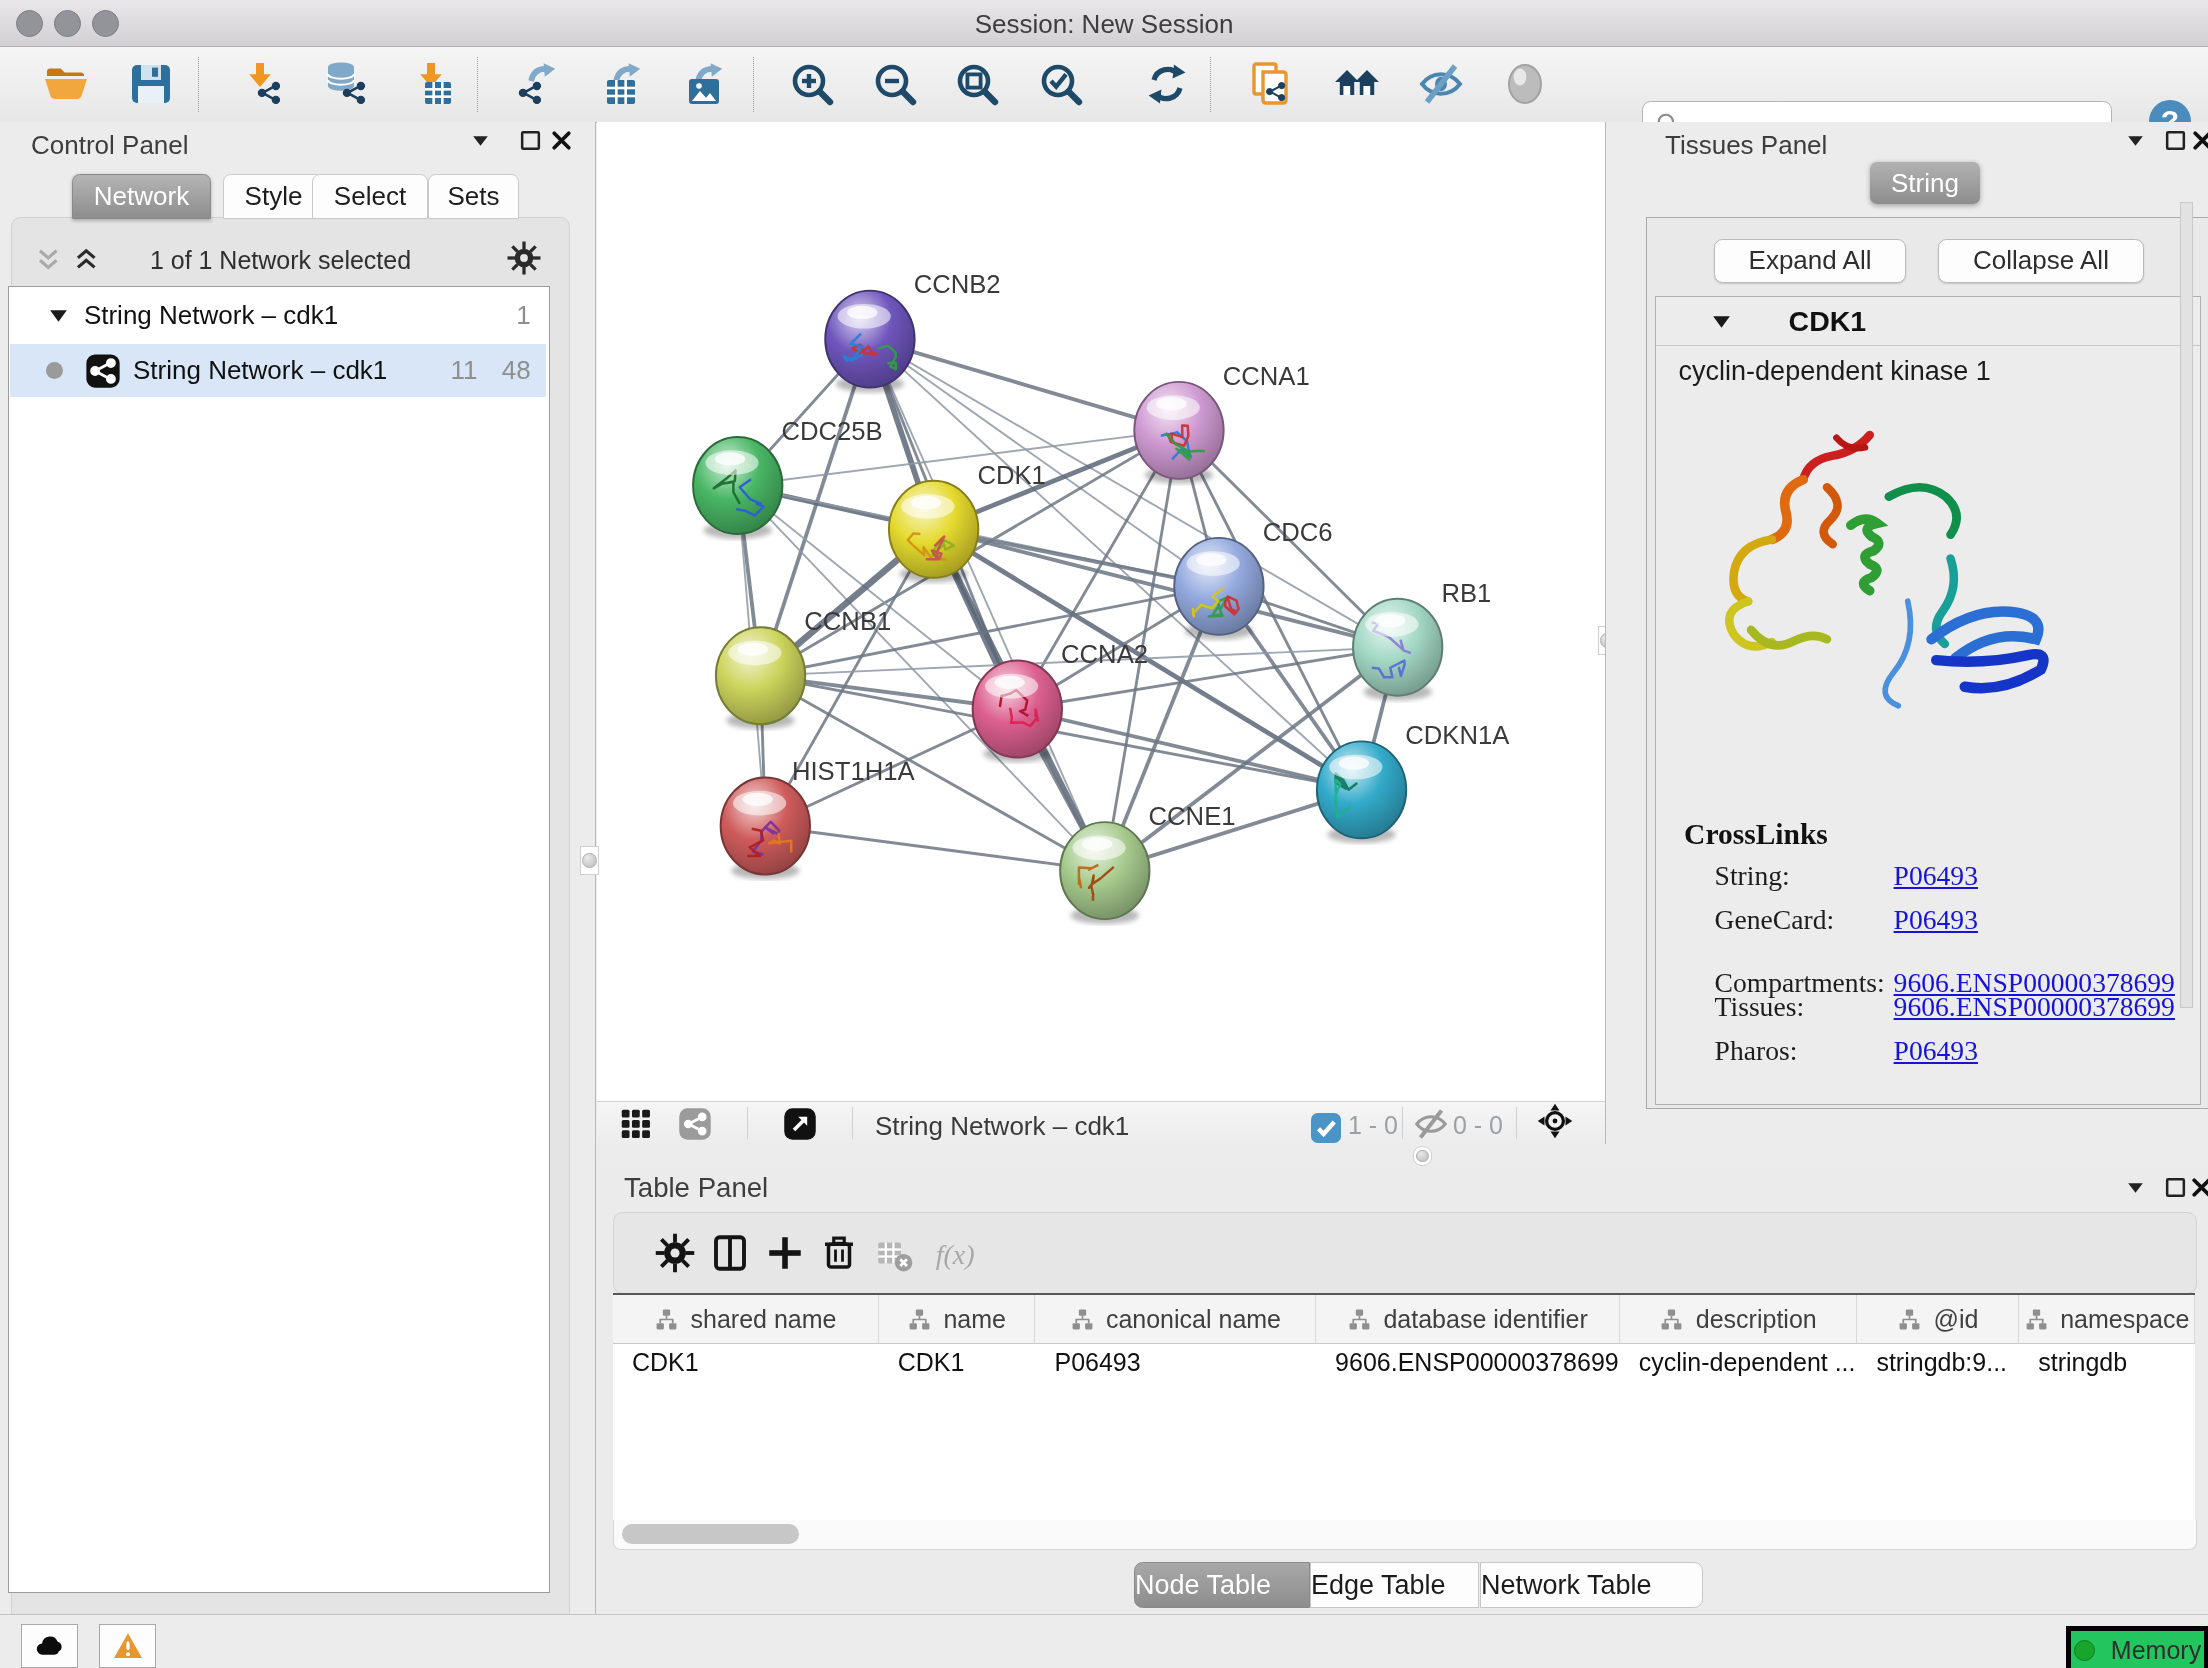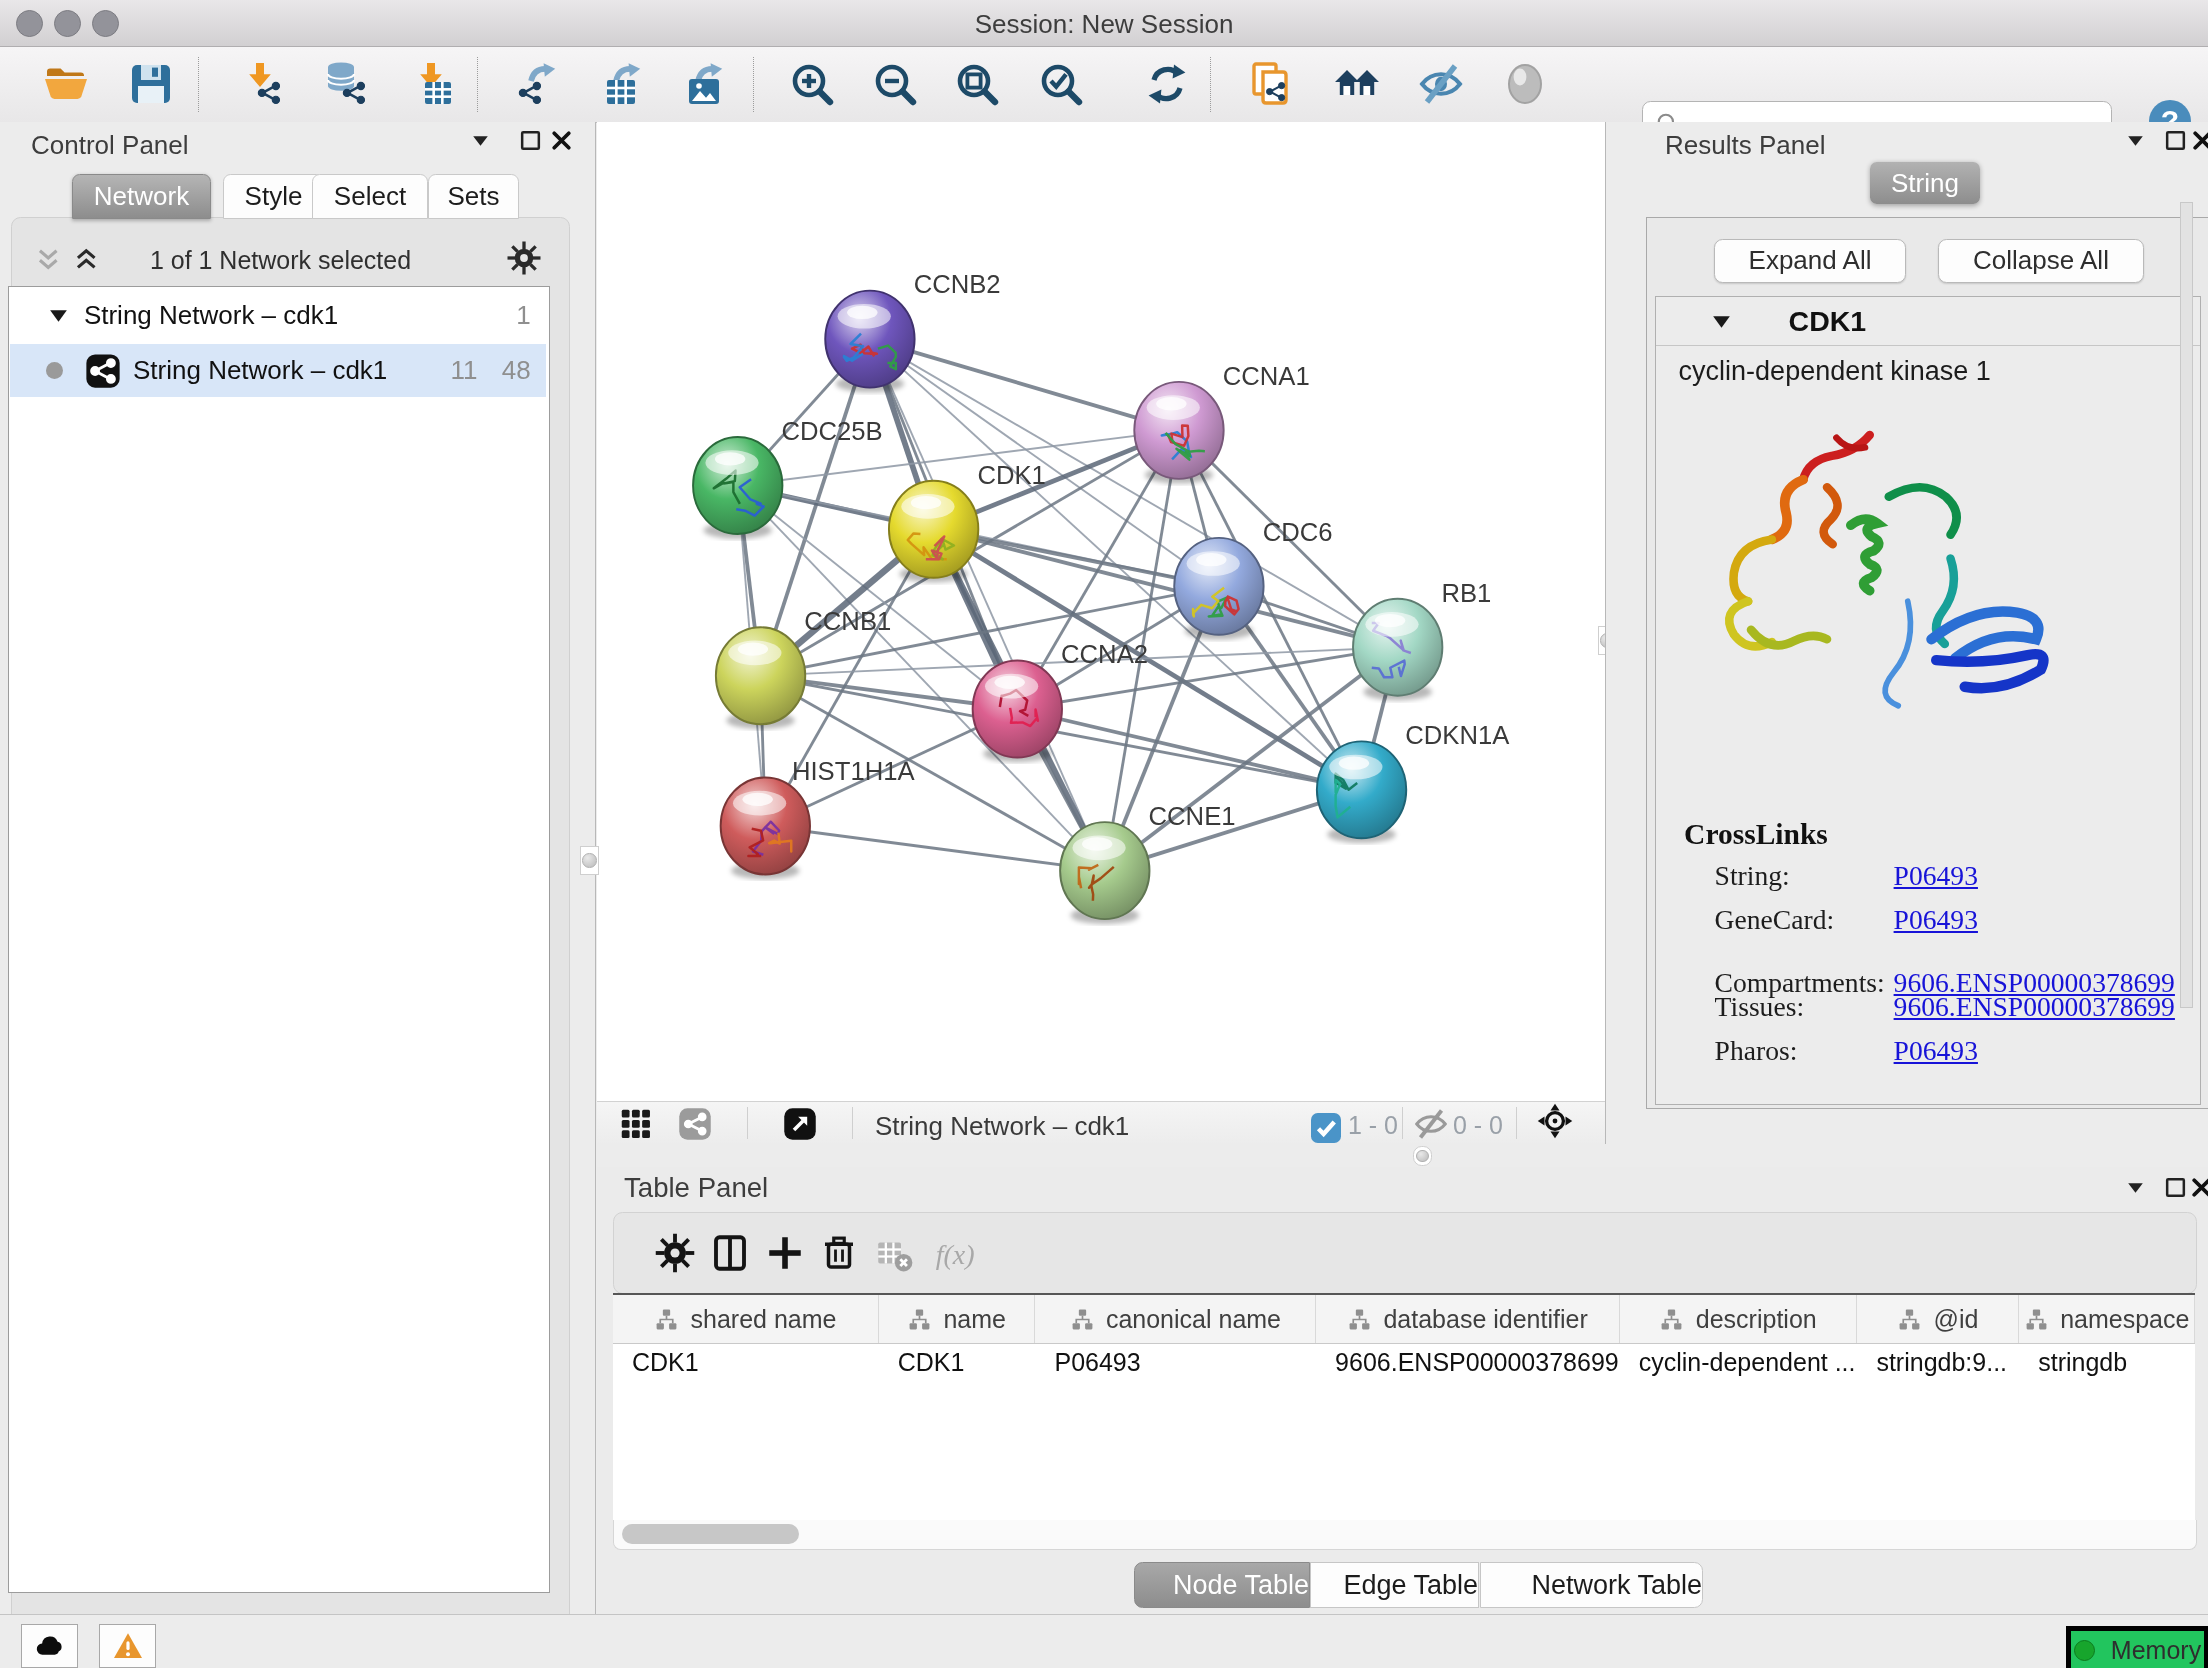--- a/index.html
+++ b/index.html
@@ -103,22 +103,22 @@
   .th{display:flex;align-items:center;justify-content:center;gap:11.4px;box-sizing:border-box;
      border-right:1px solid #d9d9d9;font-size:25px;color:#3f3f3f;overflow:hidden;white-space:nowrap;}
   .th svg{width:25px;height:25px;flex:none;}
   #tp-row{display:flex;height:36px;align-items:center;}
   .td{box-sizing:border-box;padding-left:19px;font-size:25px;color:#111;
       overflow:hidden;white-space:nowrap;}
   #tp-hscroll{position:absolute;left:16px;top:353px;width:1582px;height:28.5px;background:#fafafa;
      border:1px solid #d6d6d6;border-top:none;border-radius:0 0 7.6px 7.6px;}
   #tp-thumb{position:absolute;left:7.6px;top:3.8px;width:177px;height:20px;background:#c7c7c7;border-radius:10.5px;}
   .tp-tab{position:absolute;top:395px;height:46px;box-sizing:border-box;background:#fdfdfd;
-     border:1px solid #c6c6c6;font-size:27px;text-align:right;color:#1c1c1c;cursor:pointer;
-     line-height:44px;padding-left:16px;}
+     border:1px solid #c6c6c6;font-size:27px;text-align:left;color:#1c1c1c;cursor:pointer;
+     line-height:44px;}
   .tp-tab.sel{background:linear-gradient(#a8a8a8,#8d8d8d);color:#fff;border-color:#8a8a8a;}
   
   .sb-btn{position:absolute;top:8.6px;width:55px;height:42px;background:#fdfdfd;
      border:1px solid #a8a8a8;display:flex;align-items:center;justify-content:center;cursor:pointer;}
   .sb-btn svg{width:32px;height:32px;}
   #memory-btn{position:absolute;left:2066px;top:10.5px;width:133px;height:40px;background:#22c55e;
      border:5px solid #000000;display:flex;align-items:center;justify-content:center;gap:16px;
      font-size:25px;cursor:pointer;}
   #memory-dot{width:19px;height:19px;border-radius:50%;background:#17a52c;border:1px solid #0d7a1d;}
   
@@ -698,21 +698,21 @@
     </span>
 </div>
 
 <div id="h-splitter" class="abs">
   <div class="grip" style="left:816px;top:1.9px;width:17px;height:18px;border-radius:8.6px">
       <i style="width:10.5px;height:10.5px"></i>
     </div>
 </div>
 
 <div id="results-dock" class="abs">
-  <div class="pane-title abs" style="left:59px;top:7.6px">Results Panel</div>
+  <div class="pane-title abs" style="left:59px;top:7.6px">Tissues Panel</div>
   <span class="pane-ctl" style="left:517px">
       <svg viewBox="0 0 24 24">
         <polygon points="5,8 19,8 12,17" fill="#222"></polygon>
       </svg>
     </span>
   <span class="pane-ctl" style="left:557px">
       <svg viewBox="0 0 24 24">
         <rect x="4" y="4" width="16" height="16" rx="1" fill="none" stroke="#222" stroke-width="2.4"></rect>
       </svg>
     </span>

